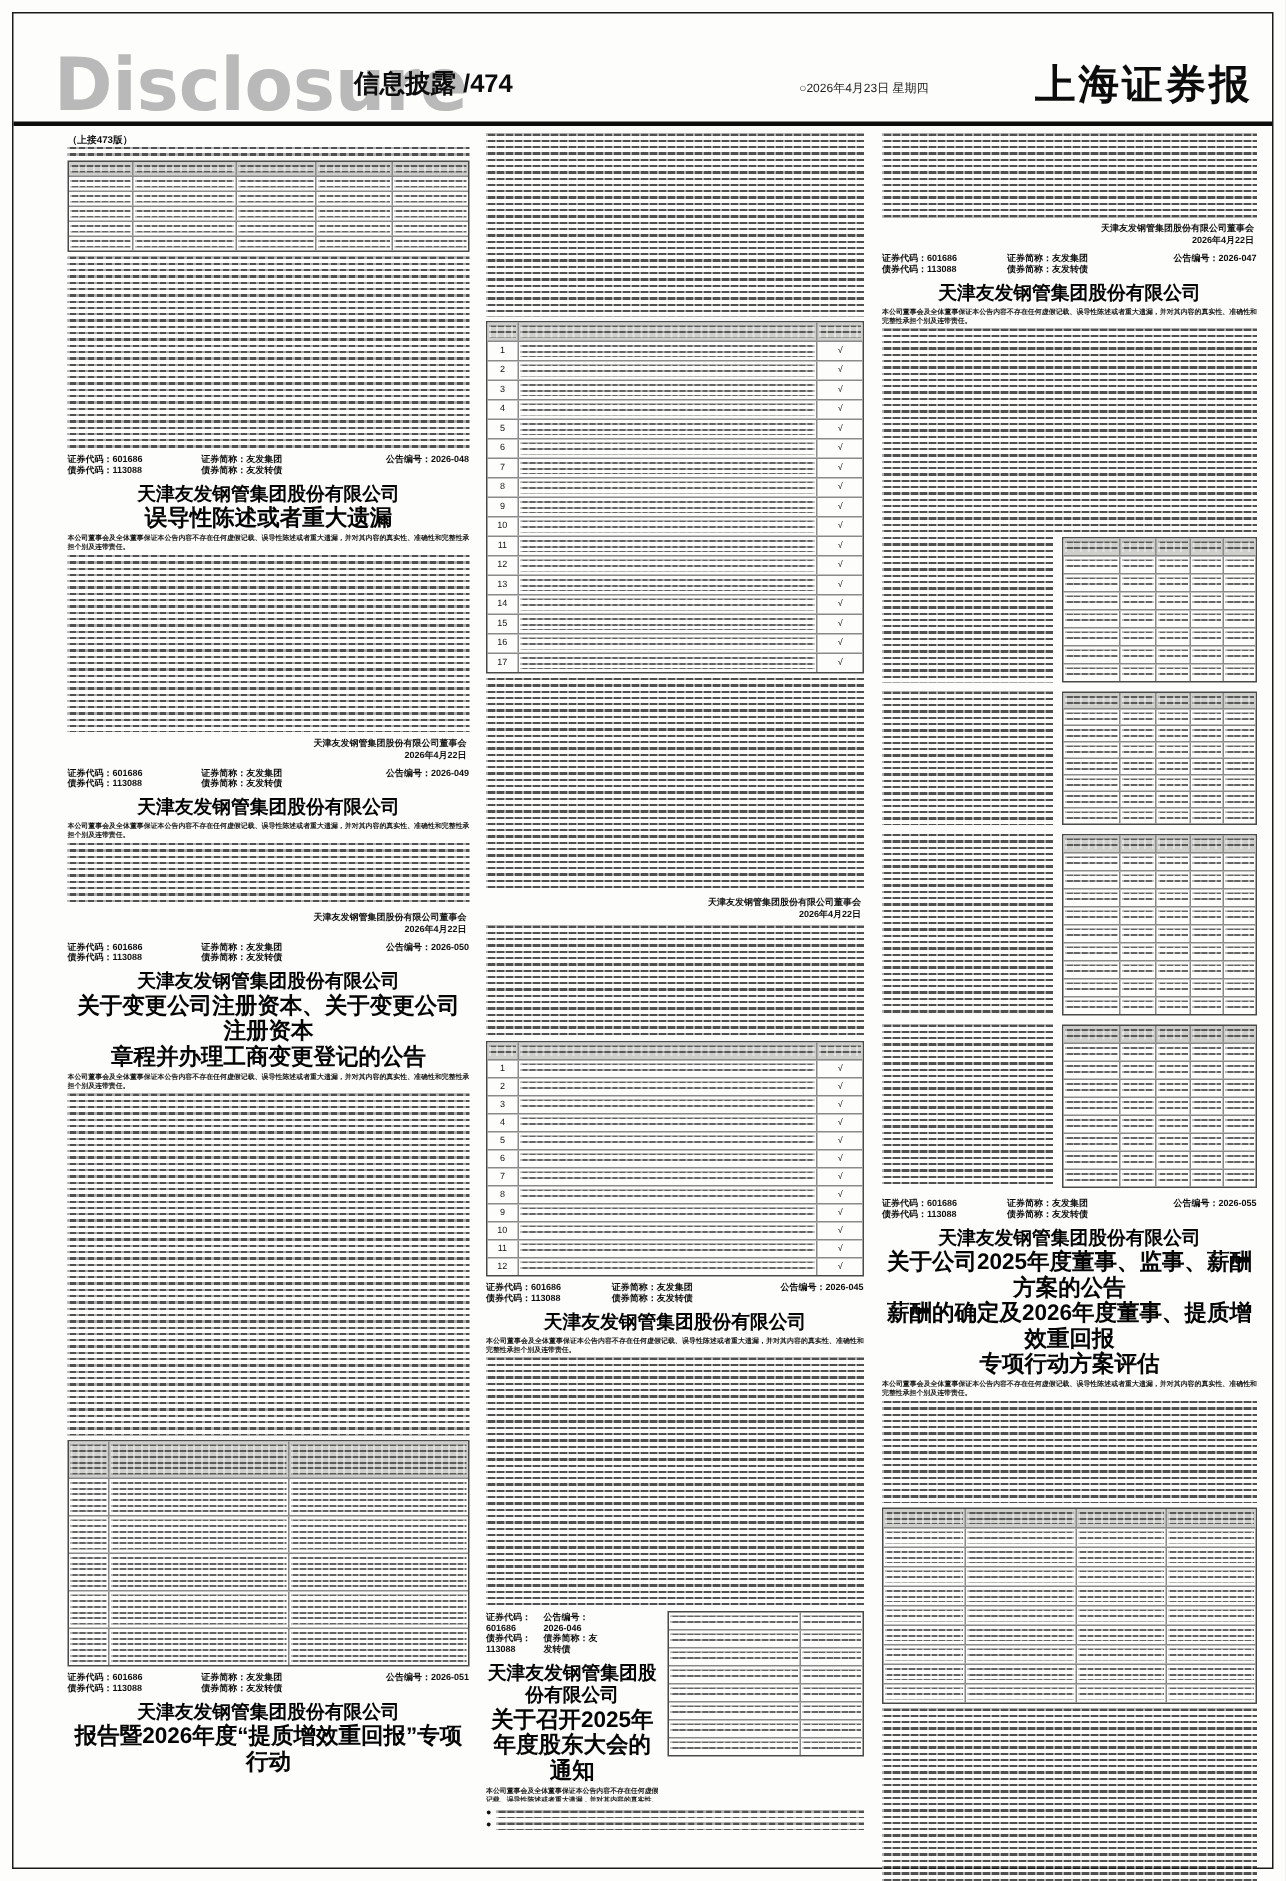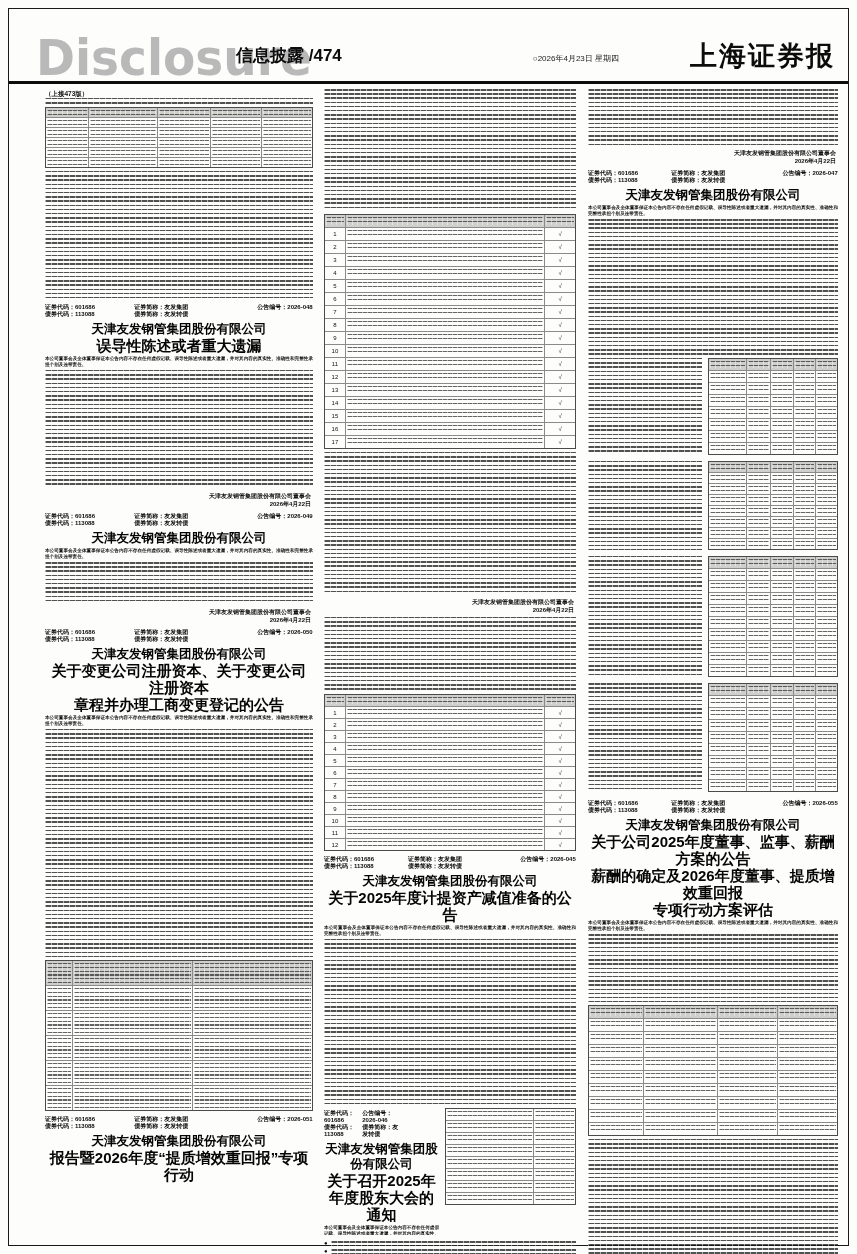--- a/index.html
+++ b/index.html
@@ -571,21 +571,20 @@
           <span>公告编号：2026-045</span>
         </div>
       <div class="crow">
           <span>债券代码：113088</span>
           <span>债券简称：友发转债</span>
           <span></span>
         </div>
     </div>
     <div class="headline">
       <div class="l1">天津友发钢管集团股份有限公司</div>
-      <div class="lt">关于2025年度计提资产减值准备的公告</div>
     </div>
     <div class="disc" style="height:12px">本公司董事会及全体董事保证本公告内容不存在任何虚假记载、误导性陈述或者重大遗漏，并对其内容的真实性、准确性和完整性承担个别及连带责任。</div>
     <div class="sim" style="height:166px"></div>
 
     <div class="halfrow">
       <div class="lhs">
         <div class="codes">
           <div class="crow">
               <span>证券代码：601686</span>
               <span>公告编号：2026-046</span>

